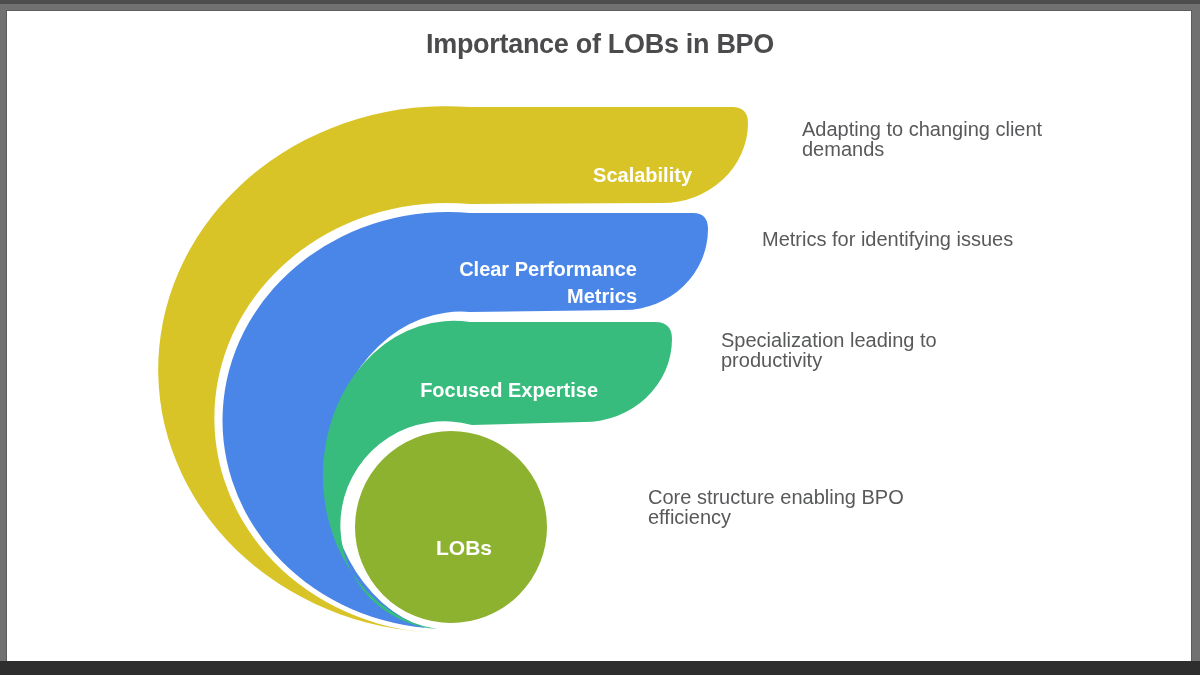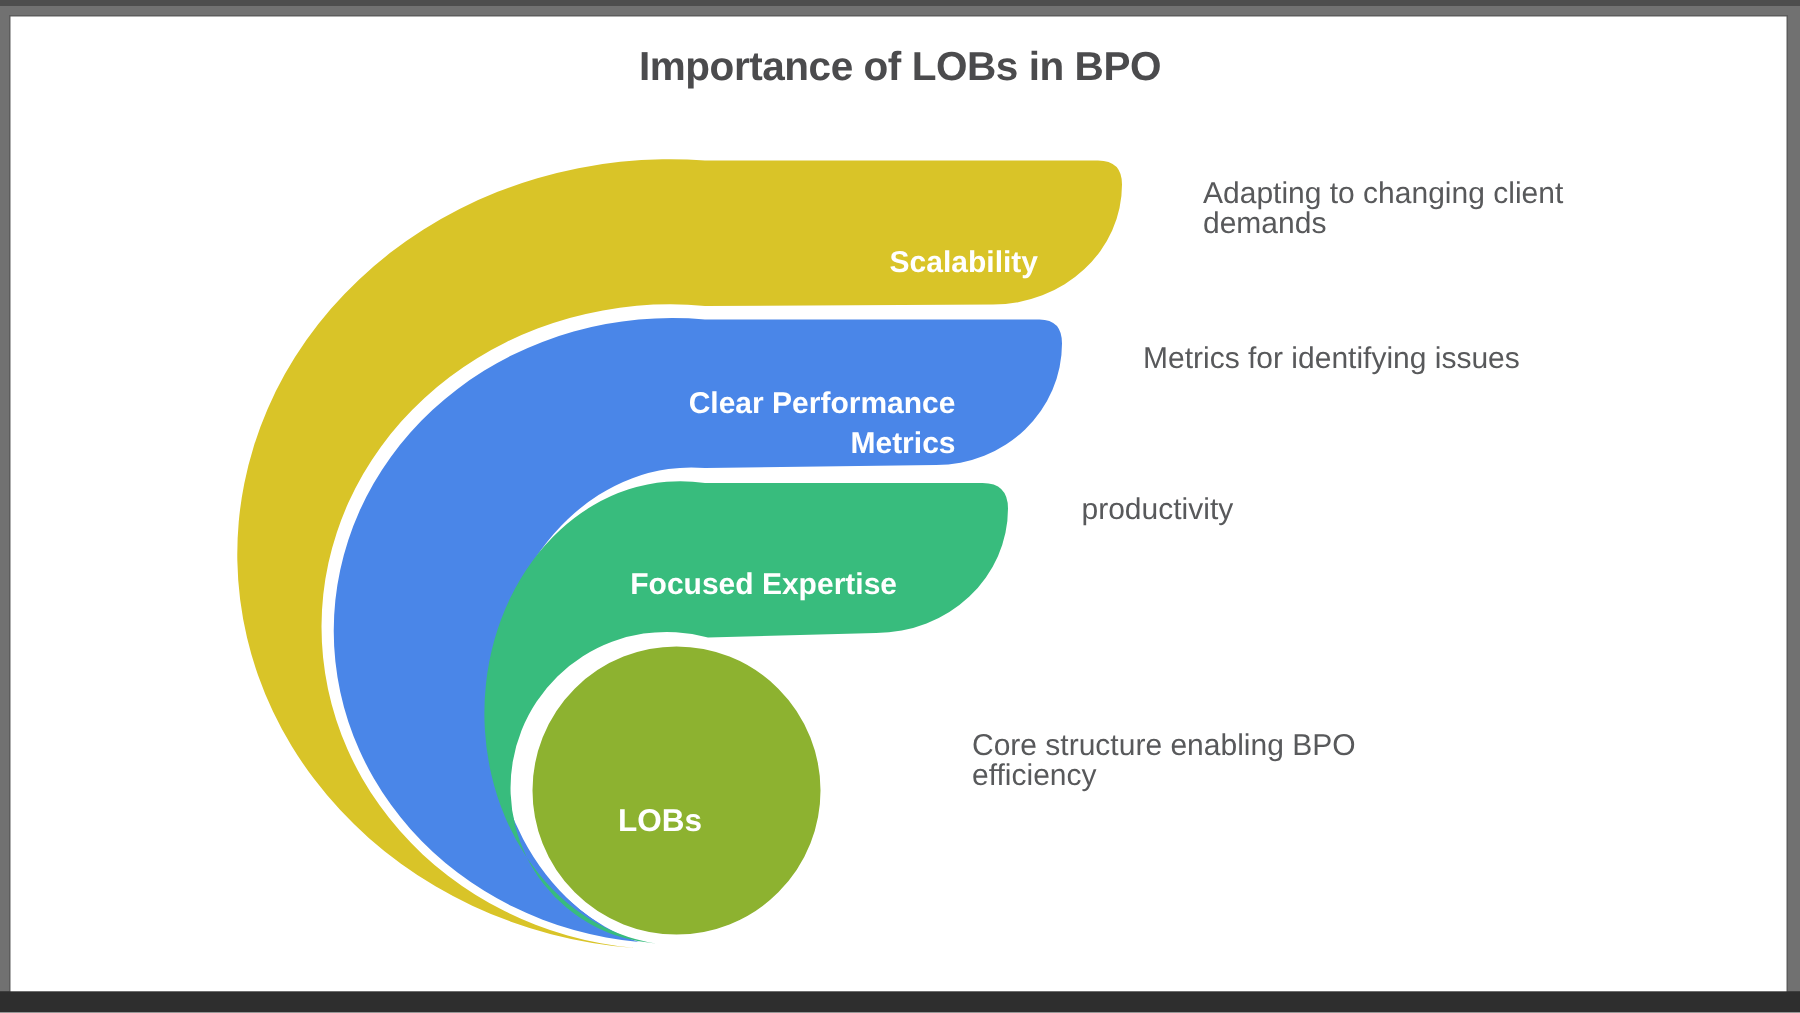--- a/index.html
+++ b/index.html
@@ -20,21 +20,21 @@
     font-size:27px;font-weight:700;letter-spacing:-0.3px;color:#4b4b4d;
   }
   .band-label{
     position:absolute;color:#ffffff;font-weight:700;font-size:20px;line-height:27px;
     text-align:right;white-space:nowrap;margin-top:20px;
   }
   .label-scalability{right:508px;top:142px;}
   .label-performance{right:563px;top:236px;}
   .label-expertise{right:602px;top:357px;}
   .label-lobs{
-    left:360px;top:514px;width:160px;text-align:center;font-size:21px;white-space:nowrap;
+    left:384px;top:514px;width:160px;text-align:center;font-size:21px;white-space:nowrap;
   }
   .annotation{
     position:absolute;color:#58595b;font-size:20px;line-height:20px;text-align:left;
     white-space:nowrap;
   }
   .annotation-1{left:802px;top:119px;}
   .annotation-2{left:762px;top:229px;}
   .annotation-3{left:721px;top:330px;}
   .annotation-4{left:648px;top:487px;}
 </style>
@@ -101,20 +101,21 @@
   <div class="annotation annotation-1">
     <div>Adapting to changing client</div>
     <div>demands</div>
   </div>
 
   <div class="annotation annotation-2">
     <div>Metrics for identifying issues</div>
   </div>
 
   <div class="annotation annotation-3">
+    <div>Specialization leading to</div>
     <div>productivity</div>
   </div>
 
   <div class="annotation annotation-4">
     <div>Core structure enabling BPO</div>
     <div>efficiency</div>
   </div>
 </div>
 
 </body></html>

